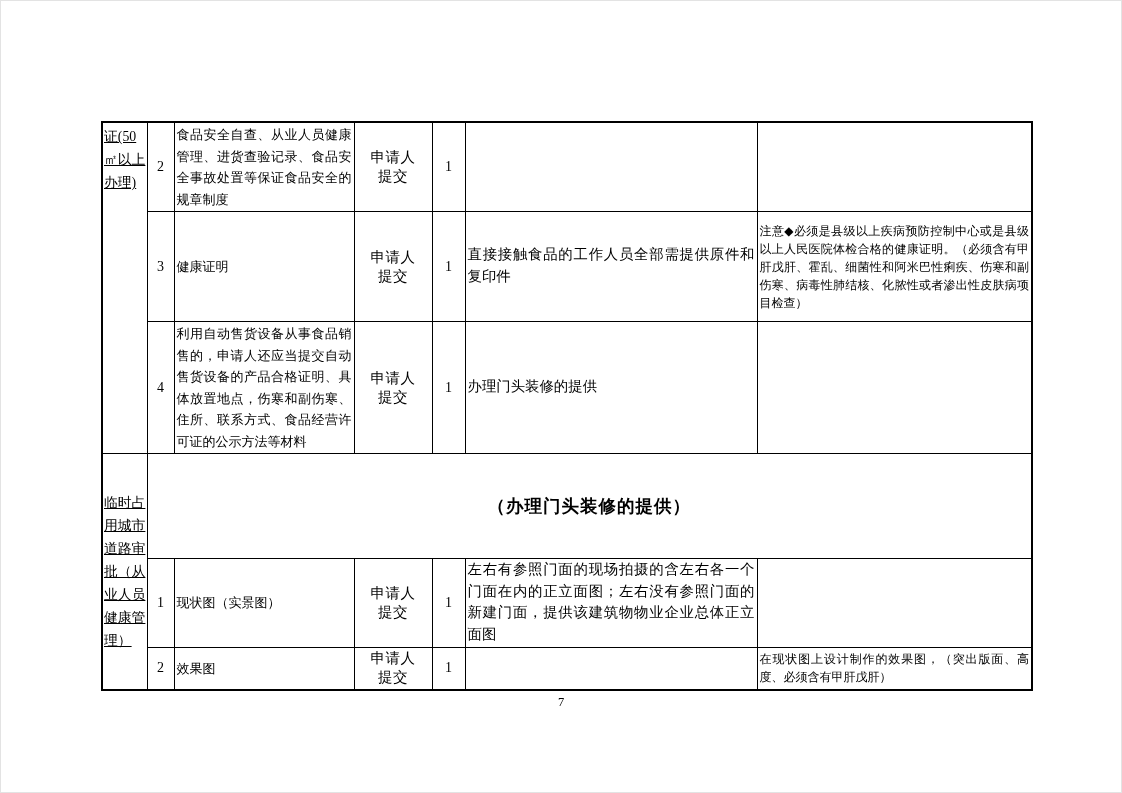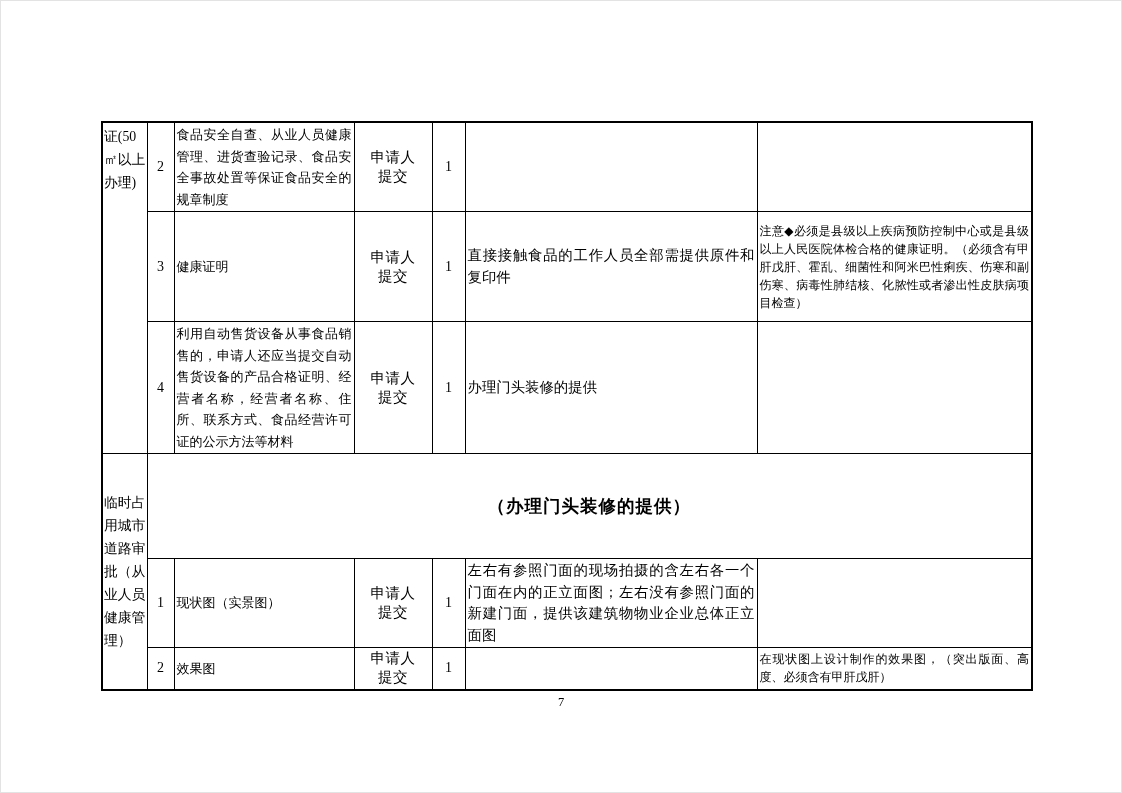--- a/index.html
+++ b/index.html
@@ -45,20 +45,21 @@
   tr.rh-105 { height: 105px; }
   tr.rh-65  { height: 65px; }
   tr.rh-42  { height: 42px; }
 
   td.cat {
     font-size: 13.8px;
     line-height: 23px;
     padding: 2px 1px;
     text-align: left;
     word-break: break-all;
+    text-decoration: underline;
   }
   td.cat.v-top { vertical-align: top; }
 
   td.num {
     font-size: 14px;
     text-align: center;
   }
   td.item {
     font-size: 13px;
     line-height: 21.5px;
@@ -75,20 +76,21 @@
   td.qty {
     font-size: 14px;
     text-align: center;
   }
   td.desc {
     font-size: 14.4px;
     line-height: 21.5px;
     padding: 1px 2px;
     text-align: justify;
     text-align-last: left;
+    font-family: Liberation Mono, monospace;
   }
   td.note {
     font-size: 12px;
     line-height: 18px;
     padding: 2px 2px;
     text-align: justify;
     text-align-last: left;
   }
   td.section-header {
     text-align: center;
@@ -133,21 +135,21 @@
       <tr class="rh-110">
         <td class="num">3</td>
         <td class="item">健康证明</td>
         <td class="sub">申请人提交</td>
         <td class="qty">1</td>
         <td class="desc">直接接触食品的工作人员全部需提供原件和复印件</td>
         <td class="note">注意◆必须是县级以上疾病预防控制中心或是县级以上人民医院体检合格的健康证明。（必须含有甲肝戊肝、霍乱、细菌性和阿米巴性痢疾、伤寒和副伤寒、病毒性肺结核、化脓性或者渗出性皮肤病项目检查）</td>
       </tr>
       <tr class="rh-128">
         <td class="num">4</td>
-        <td class="item">利用自动售货设备从事食品销售的，申请人还应当提交自动售货设备的产品合格证明、经营者名称，经营者名称、住所、联系方式、食品经营许可证的公示方法等材料</td>
+        <td class="item">利用自动售货设备从事食品销售的，申请人还应当提交自动售货设备的产品合格证明、具体放置地点，伤寒和副伤寒、住所、联系方式、食品经营许可证的公示方法等材料</td>
         <td class="sub">申请人提交</td>
         <td class="qty">1</td>
         <td class="desc">办理门头装修的提供</td>
         <td class="note"></td>
       </tr>
 
       <tr class="rh-105">
         <td class="cat" rowspan="3">临时占用城市道路审批（从业人员健康管理）</td>
         <td class="section-header" colspan="6">（办理门头装修的提供）</td>
       </tr>

